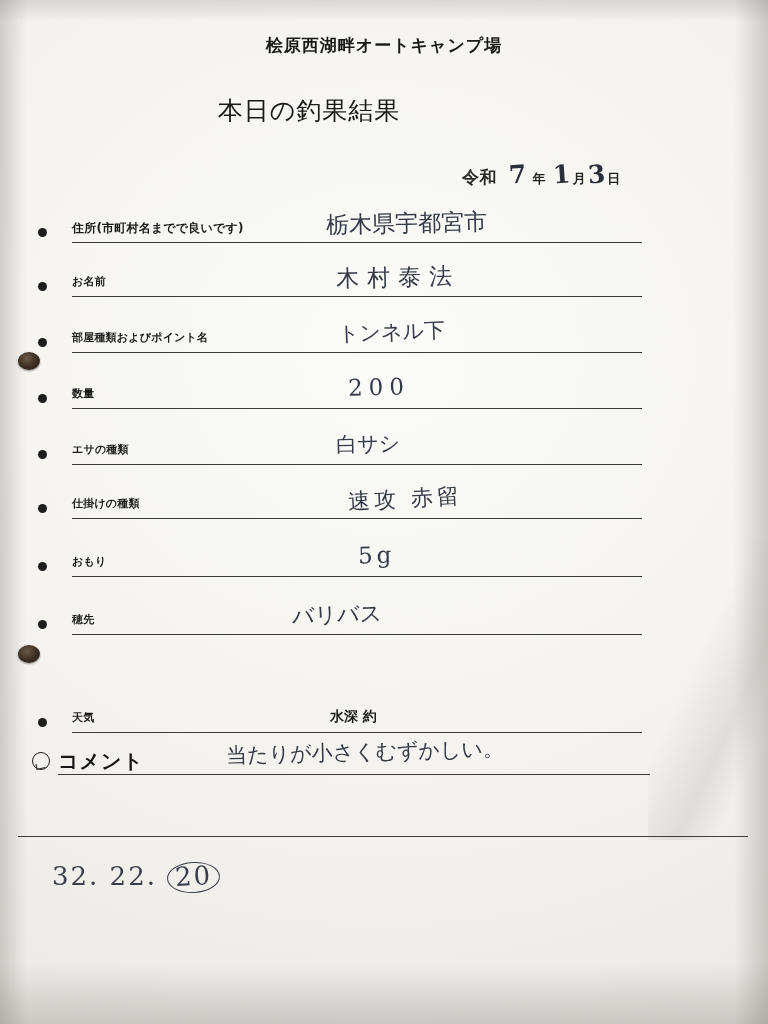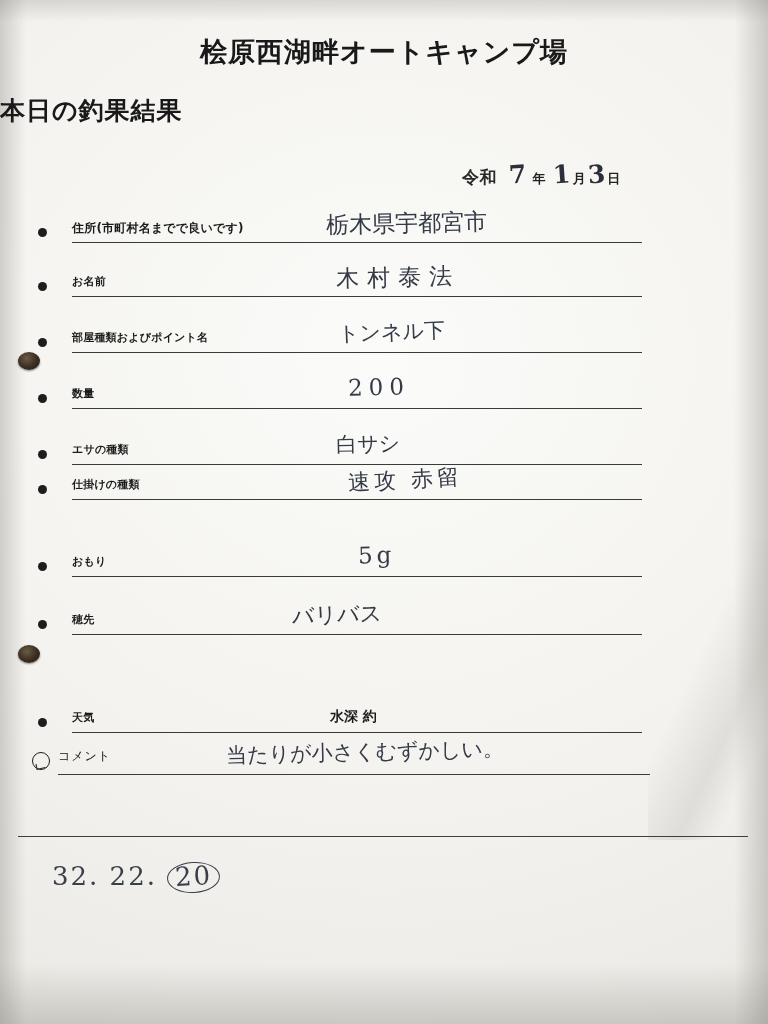--- a/index.html
+++ b/index.html
@@ -51,29 +51,29 @@
     pointer-events: none;
   }
 
   
   .doc-title {
     position: absolute;
     top: 34px; left: 0; width: 768px;
     text-align: center;
     font-family: "DejaVu Sans", sans-serif;
     font-weight: bold;
-    font-size: 27px;
+    font-size: 17px;
     letter-spacing: 1px;
     color: #191919;
   }
   .doc-subtitle {
     position: absolute;
     top: 94px; left: 0; width: 618px;
-    text-align: left;
-    font-weight: bold;
+    text-align: center;
+    font-weight: normal;
     font-size: 25px;
     letter-spacing: 1px;
     color: #191919;
   }
 
   
   .date-row {
     position: absolute;
     top: 160px;
     left: 462px;
@@ -171,22 +171,22 @@
     position: absolute;
     left: 3px; top: 10px;
     width: 8px; height: 5px;
     border-left: 1.5px solid #1d1d1d;
     border-bottom: 1.5px solid #1d1d1d;
     transform: rotate(-12deg);
   }
   .comment-label {
     position: absolute;
     left: 28px; top: 8px;
-    font-size: 12px;
-    font-weight: normal;
+    font-size: 20px;
+    font-weight: bold;
     color: #151515;
     letter-spacing: 1px;
   }
   .comment-underline {
     position: absolute;
     left: 28px; top: 34px;
     width: 592px;
     border-bottom: 1px solid #3a3a3a;
   }
   .comment-answer {
@@ -292,21 +292,21 @@
     <div class="answer tilt-b" style="left:318px; letter-spacing:6px;">200</div>
   </div>
 
   <div class="row" style="top:434px;">
     <div class="bullet"></div>
     <div class="label">エサの種類</div>
     <div class="underline"></div>
     <div class="answer tilt-b" style="left:306px; font-size:21px;">白サシ</div>
   </div>
 
-  <div class="row" style="top:469px;">
+  <div class="row" style="top:488px;">
     <div class="bullet"></div>
     <div class="label">仕掛けの種類</div>
     <div class="underline"></div>
     <div class="answer tilt-c" style="left:318px; font-size:22px; letter-spacing:4px;">速攻 赤留</div>
   </div>
 
   <div class="row" style="top:546px;">
     <div class="bullet"></div>
     <div class="label">おもり</div>
     <div class="underline"></div>

